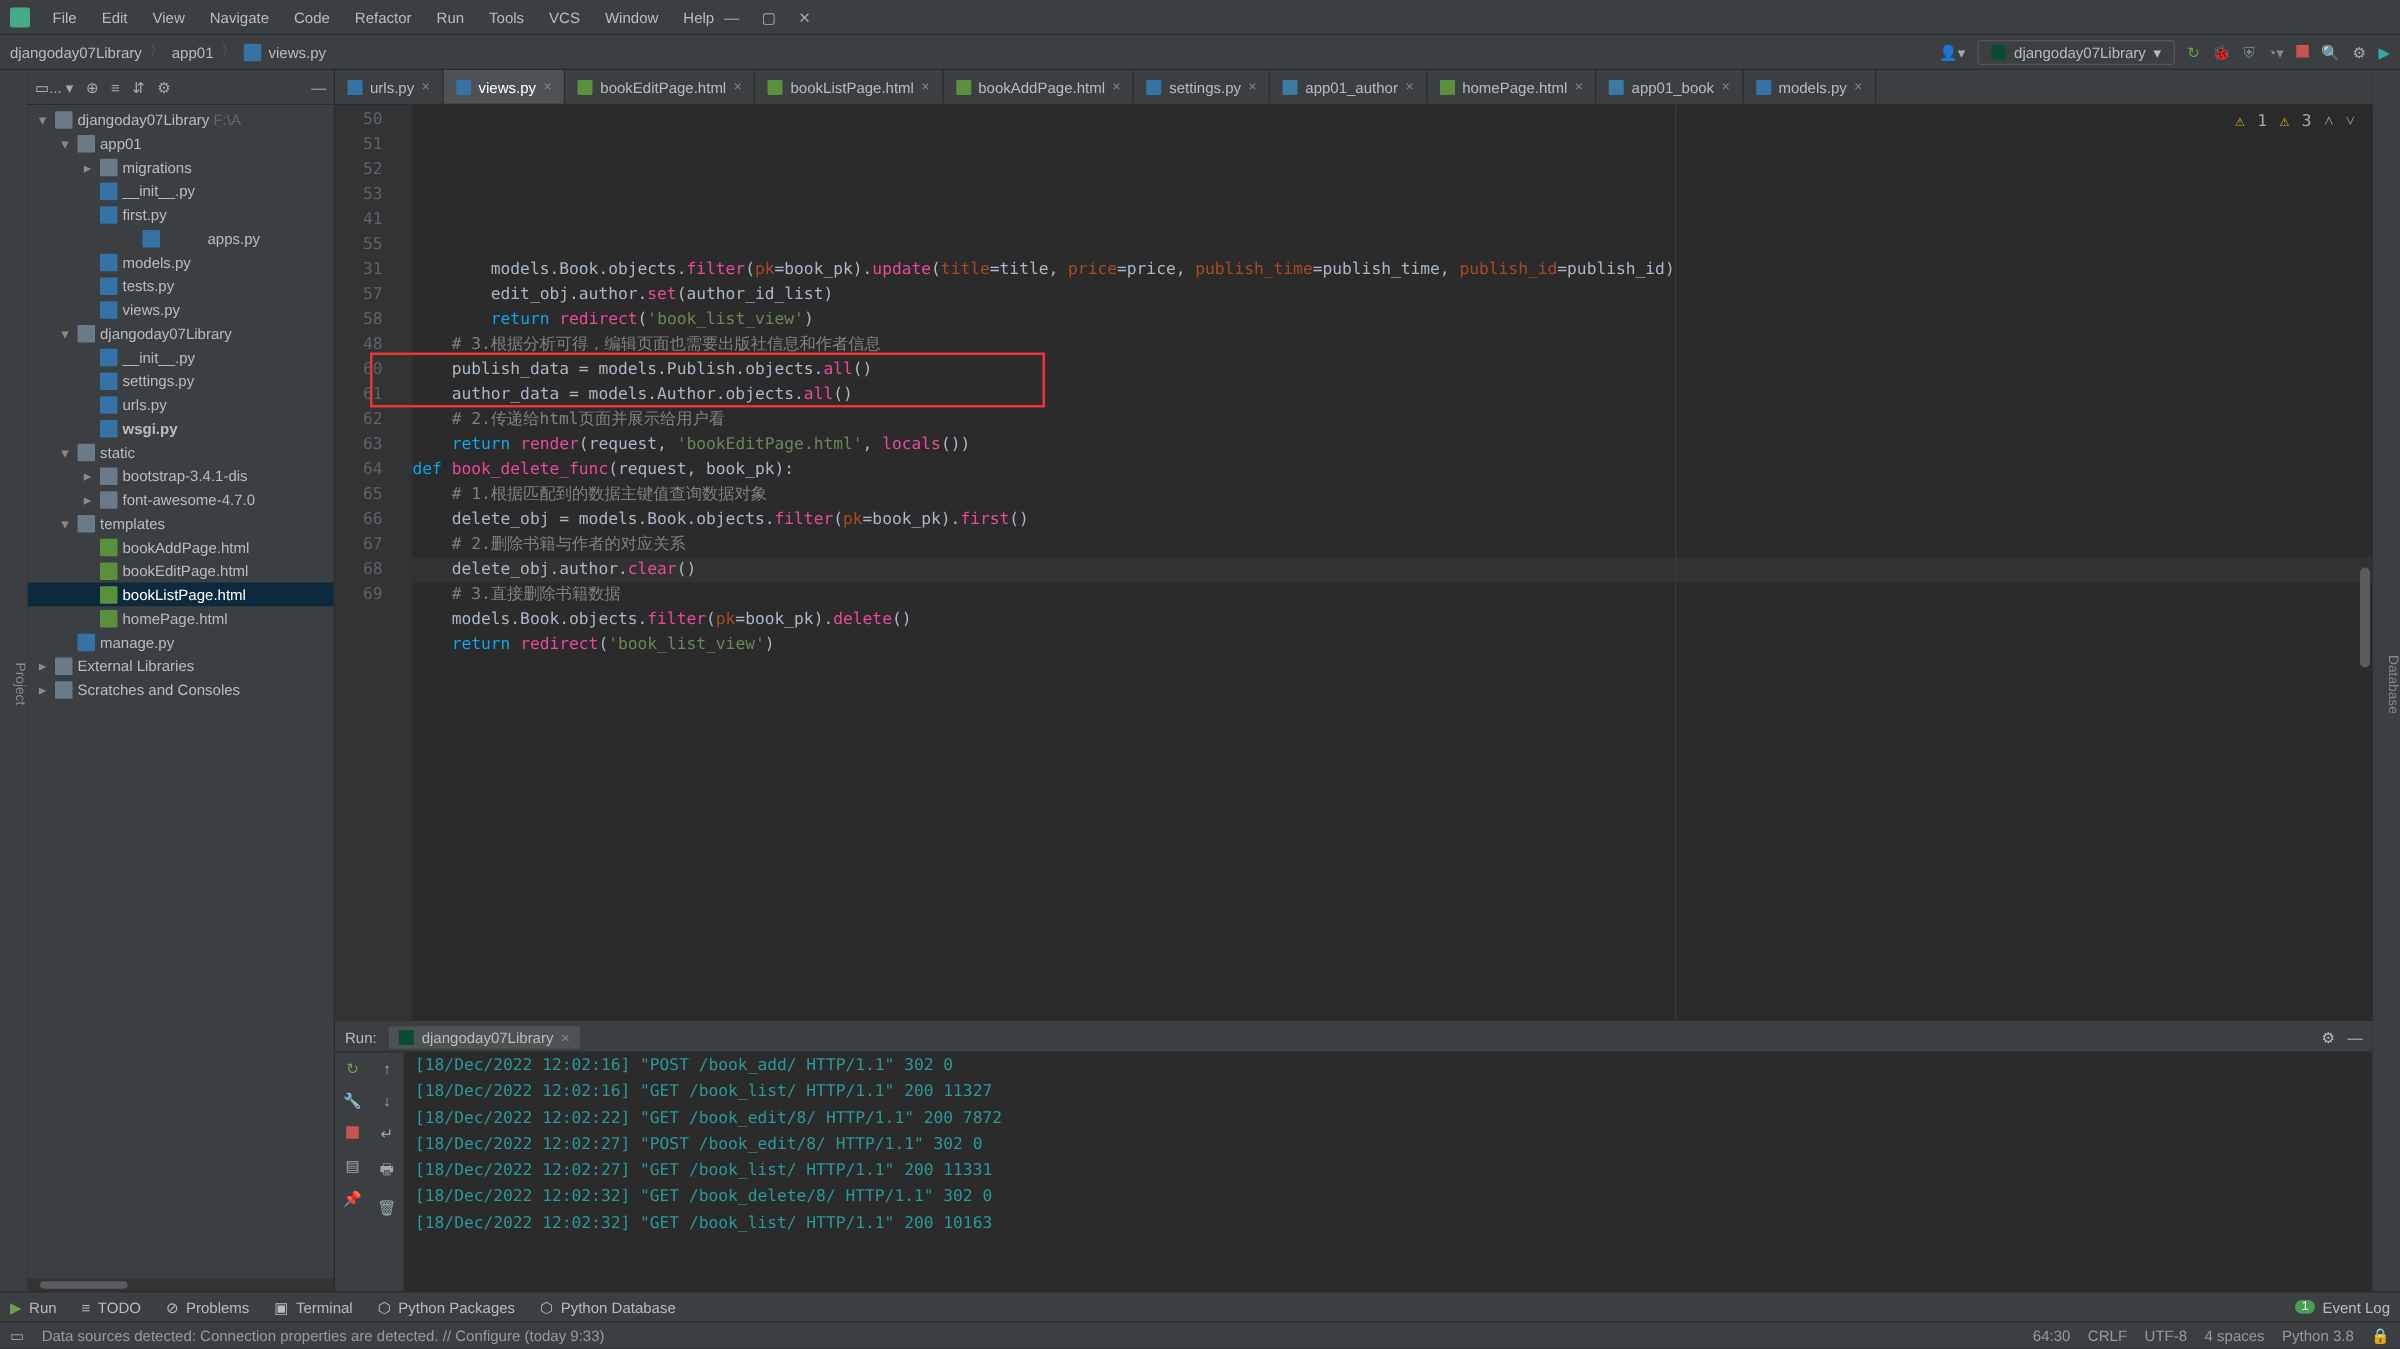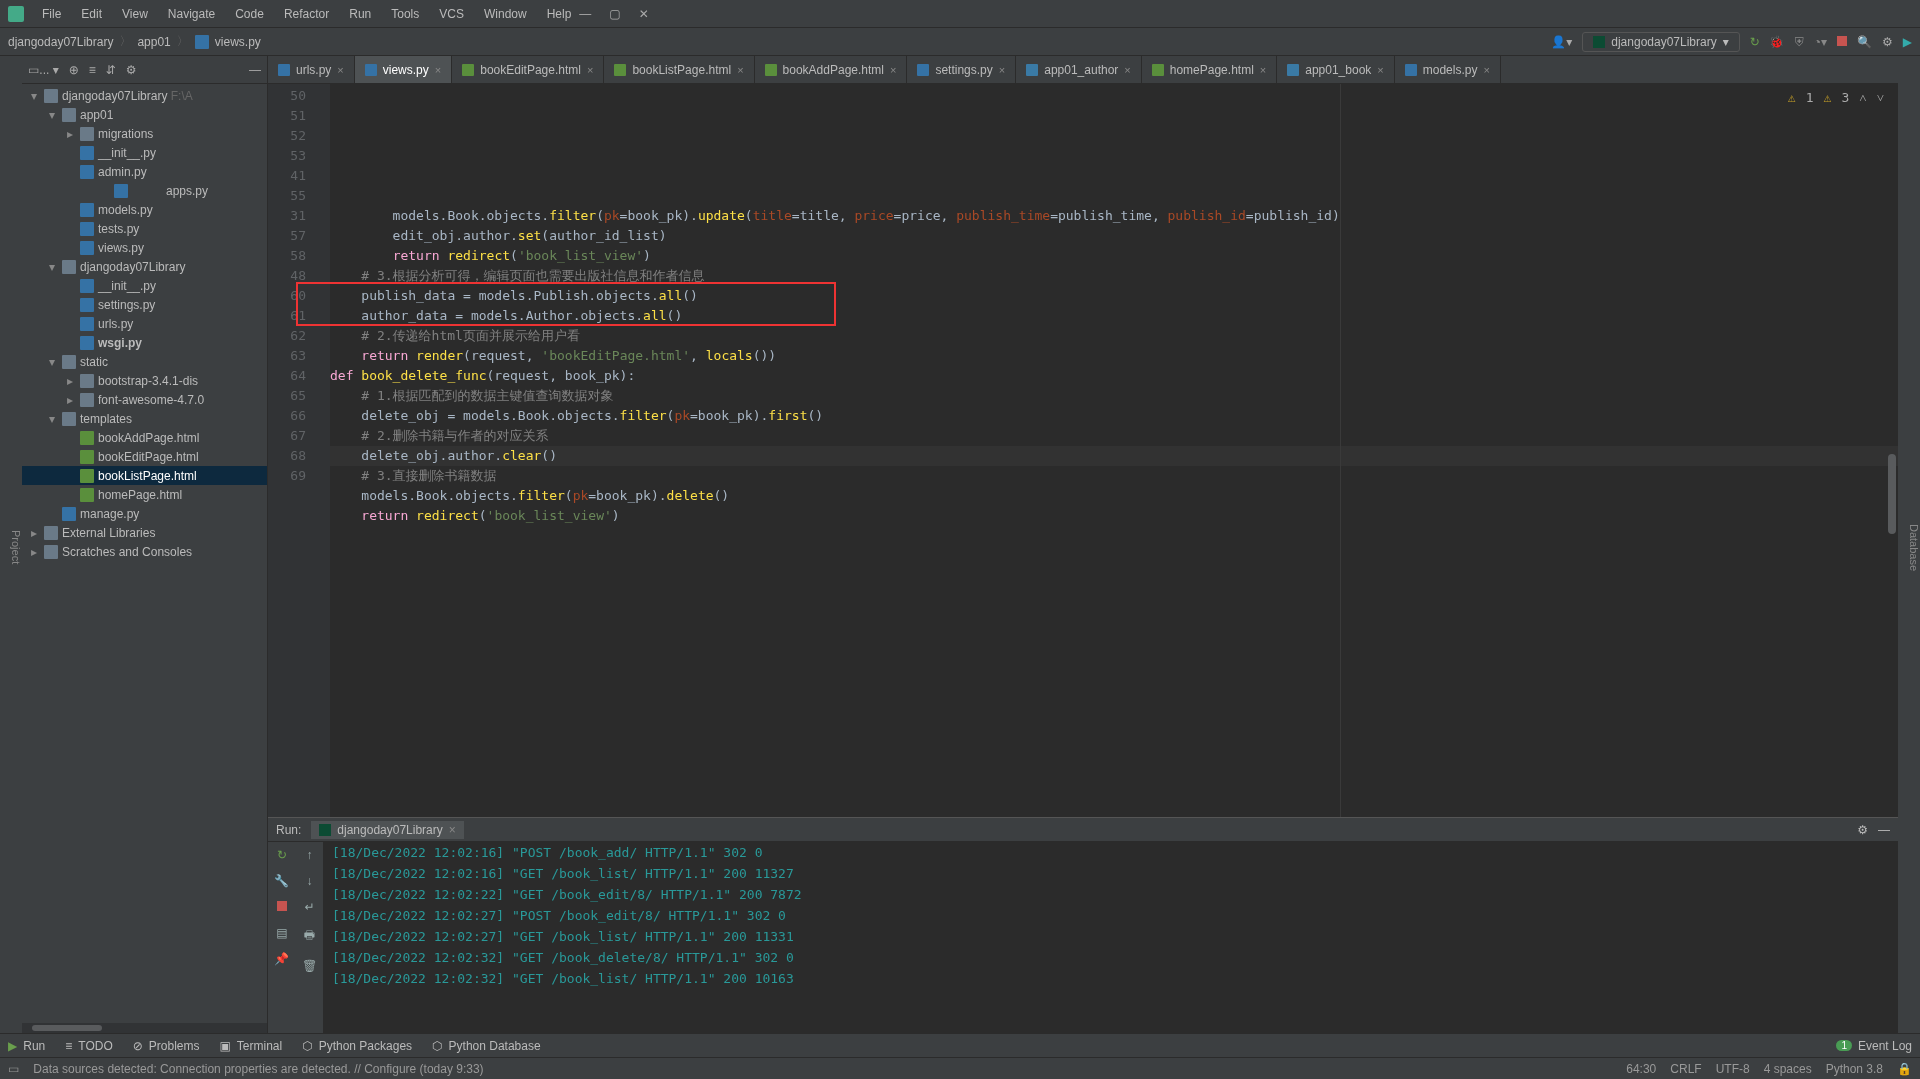--- a/index.html
+++ b/index.html
@@ -87,22 +87,22 @@
 .editor-body { flex: 1; display: flex; background: #2b2b2b; position: relative; min-height: 0; }
 .gutter {
   width: 48px; background: #313335; color: #606366; font-family: "Consolas", monospace;
   font-size: 13px; text-align: right; padding-right: 10px; padding-top: 2px; line-height: 20px;
 }
 .fold-gutter { width: 14px; background: #313335; }
 .code {
   flex: 1; font-family: "Consolas", monospace; font-size: 13px; line-height: 20px;
   padding-top: 2px; color: #a9b7c6; position: relative; white-space: pre;
 }
-.code .kw { color: #f9a8d4; }
-.code .fn { color: #fde047; }
+.code .kw { color: #0ea5e9; }
+.code .fn { color: #ec4899; }
 .code .str { color: #6a8759; }
 .code .param { color: #aa4926; }
 .code .comment { color: #808080; }
 .redbox {
   position: absolute; border: 2px solid #e33; left: -34px; top: 198px; width: 540px; height: 44px;
   pointer-events: none;
 }
 .code-vline { position: absolute; left: 1010px; top: 0; bottom: 0; width: 1px; background: #3a3a3a; }
 .inspect-row { position: absolute; right: 14px; top: 4px; display: flex; align-items: center; gap: 10px; color: #aaa; }
 .warn { color: #c9a227; }
@@ -232,21 +232,21 @@
           <span>migrations</span>
         </div>
         <div class="tree-item" style="padding-left: 42px;">
           <span class="tree-arrow"></span>
           <span class="tree-icon py-icon"></span>
           <span>__init__.py</span>
         </div>
         <div class="tree-item" style="padding-left: 42px;">
           <span class="tree-arrow"></span>
           <span class="tree-icon py-icon"></span>
-          <span>admin.py</span>
+          <span>first.py</span>
         </div>
         <div class="tree-item" style="padding-left: 42px; gap: 38px;">
           <span class="tree-arrow"></span>
           <span class="tree-icon py-icon"></span>
           <span>apps.py</span>
         </div>
         <div class="tree-item" style="padding-left: 42px;">
           <span class="tree-arrow"></span>
           <span class="tree-icon py-icon"></span>
           <span>models.py</span>

